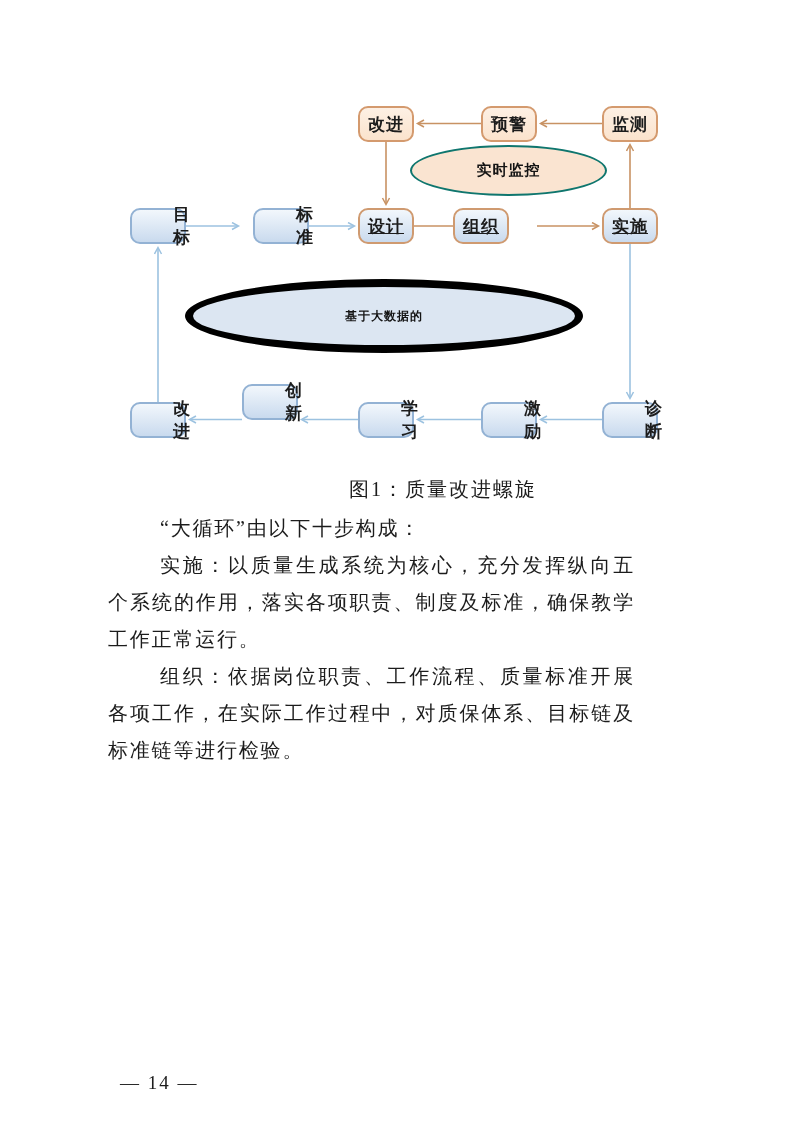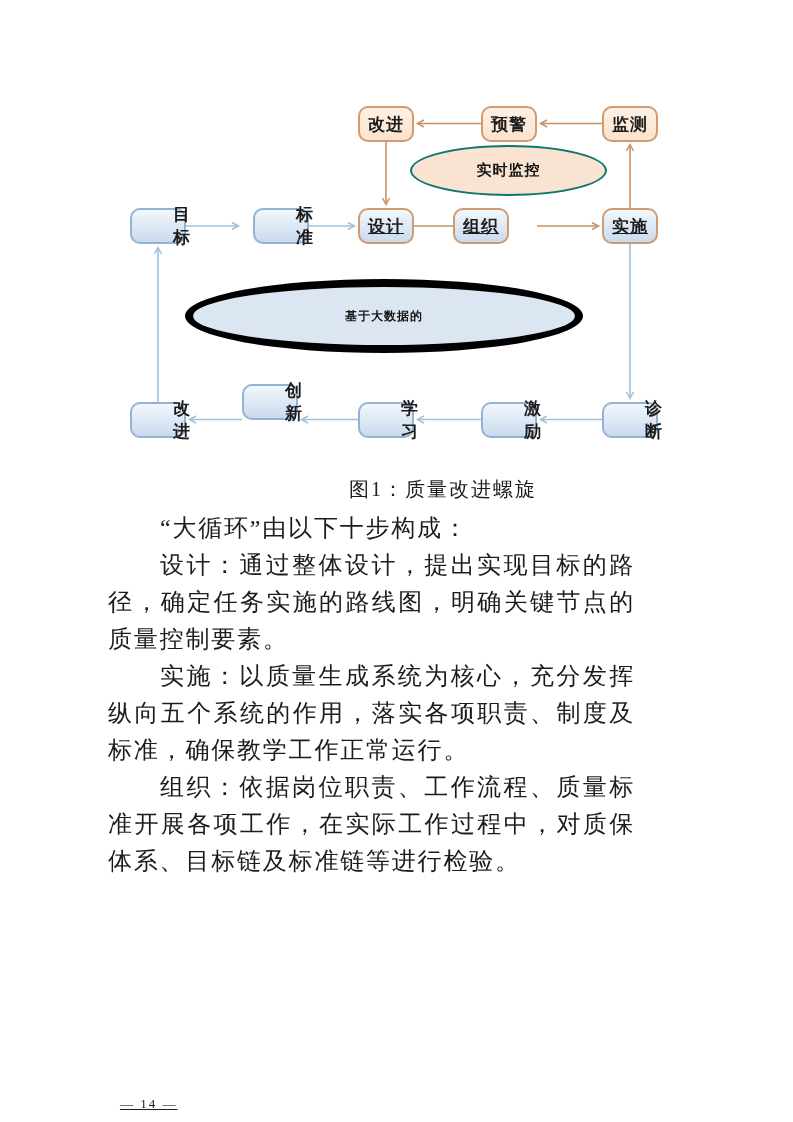--- a/index.html
+++ b/index.html
@@ -57,27 +57,27 @@
     background: #dce6f2; border: 8px solid #000000;
     font-size: 12px; line-height: 24px; letter-spacing: 1px;
   }
   
   .caption {
     position: absolute; left: 349px; top: 476px;
     font-size: 20px; letter-spacing: 2px; white-space: nowrap;
   }
   .bodytext {
     position: absolute; left: 108px; top: 510px; width: 527px;
-    font-size: 24px; line-height: 37px; letter-spacing: 1.8px;
+    font-size: 20px; line-height: 37px; letter-spacing: 1.8px;
     text-align: justify; text-justify: inter-character;
   }
   .bodytext p { text-indent: 52px; }
   .footer {
-    position: absolute; left: 120px; top: 1096px;
-    font-size: 13px; letter-spacing: 2px; text-decoration: underline;
+    position: absolute; left: 120px; top: 1072px;
+    font-size: 19px; letter-spacing: 2px;
   }
 </style>
 </head>
 <body>
 
 <div class="page">
 
   <div class="diagram">
 
     <svg class="connectors" viewBox="0 0 793 460" xmlns="http://www.w3.org/2000/svg">
@@ -133,20 +133,19 @@
     <div class="node blue" style="left:242px; top:384px">创新</div>
     <div class="node blue" style="left:358px; top:402px">学习</div>
     <div class="node blue" style="left:481px; top:402px">激励</div>
     <div class="node blue" style="left:602px; top:402px">诊断</div>
   </div>
 
   <div class="caption">图1：质量改进螺旋</div>
 
   <div class="bodytext">
     <p>“大循环”由以下十步构成：</p>
-    <p>设计：通过整体设计，提出实现目标的路径，确定任务实施的路线图，明确关键节点的质量控制要素。</p>
     <p>实施：以质量生成系统为核心，充分发挥纵向五个系统的作用，落实各项职责、制度及标准，确保教学工作正常运行。</p>
     <p>组织：依据岗位职责、工作流程、质量标准开展各项工作，在实际工作过程中，对质保体系、目标链及标准链等进行检验。</p>
   </div>
 
   <div class="footer">— 14 —</div>
 
 </div>
 
 </body></html>

